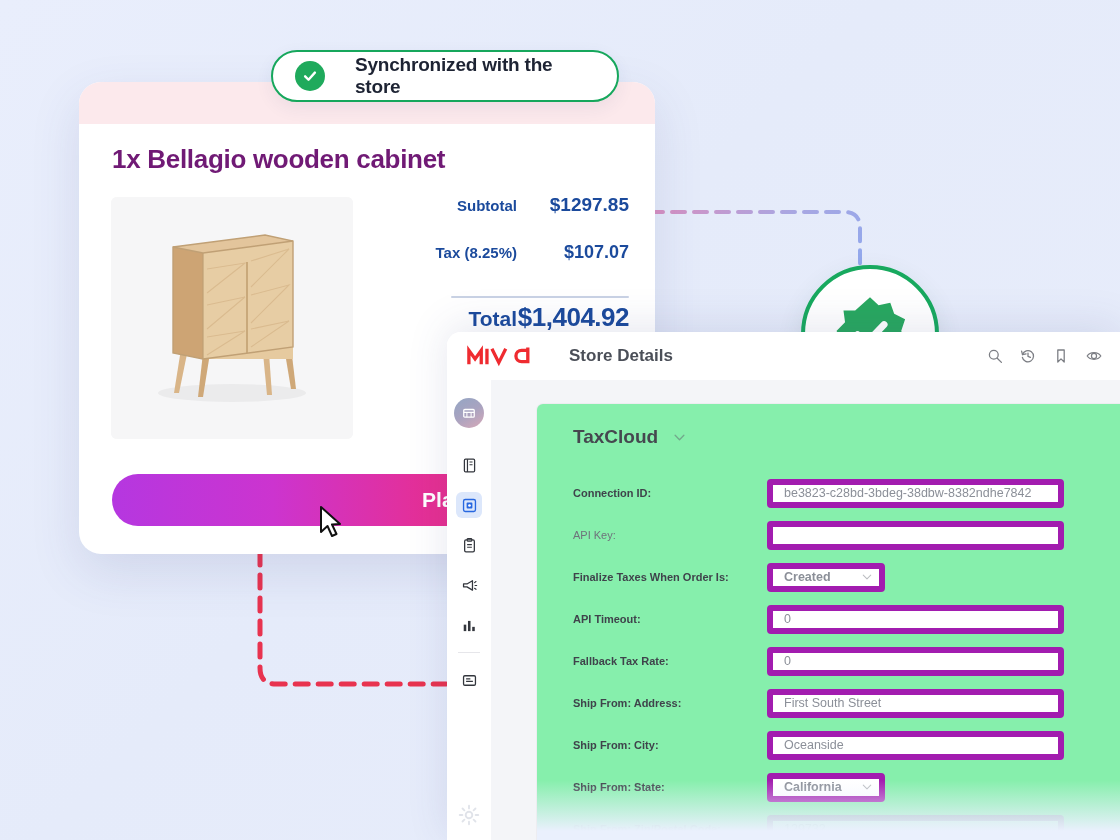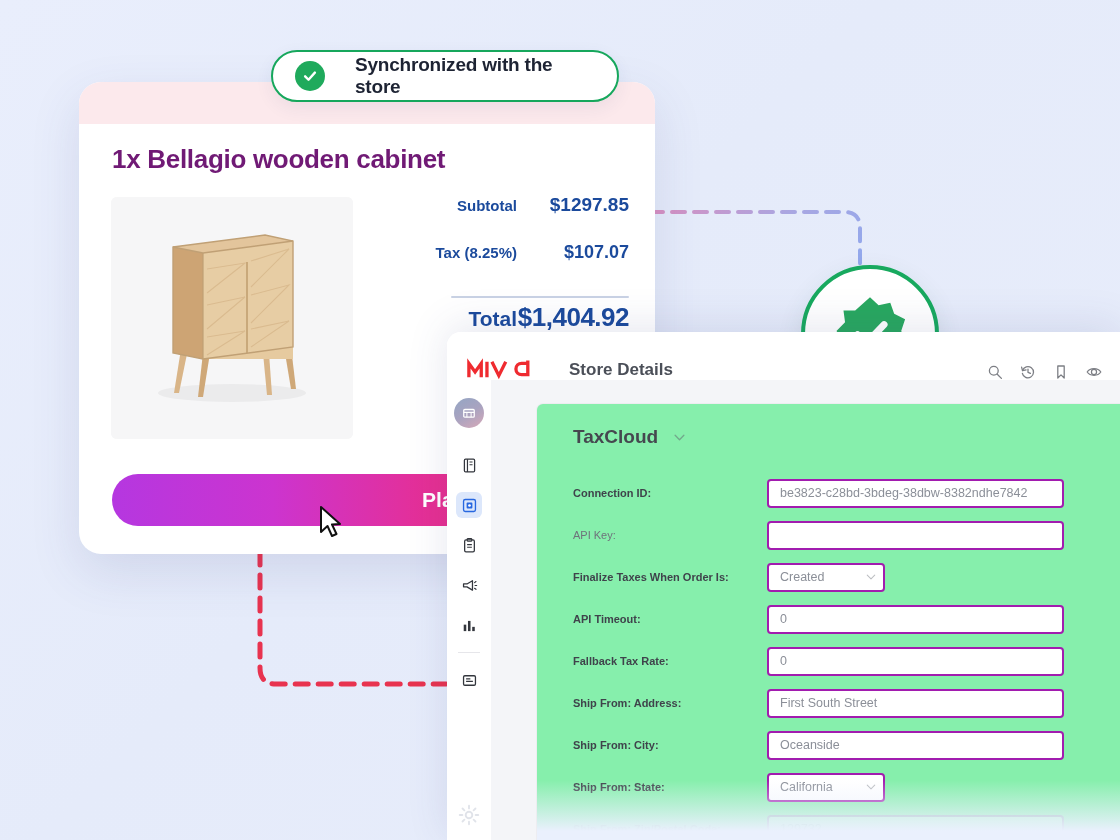--- a/index.html
+++ b/index.html
@@ -81,21 +81,21 @@
   }
 
   
   .miva-panel{
     position:absolute;left:447px;top:332px;width:673px;height:508px;
     background:#fff;border-radius:14px 0 0 0;overflow:hidden;
     box-shadow:0 -6px 40px rgba(60,70,130,.13);
   }
   .miva-topbar{
     position:absolute;left:0;top:0;width:100%;height:48px;background:#fff;
-    display:flex;align-items:flex-end;border-bottom:1px solid #22c55e;
+    display:flex;align-items:center;border-bottom:1px solid #22c55e;
   }
   .miva-logo{margin-left:20px;width:76px;height:22px;}
   .panel-title{margin-left:26px;font-size:17px;font-weight:bold;color:#4b4f58;}
   .topbar-icons{margin-left:auto;margin-right:18px;display:flex;gap:17px;align-items:center;}
   .ticon{width:16px;height:16px;opacity:.72;}
 
   .miva-rail{
     position:absolute;left:0;top:48px;width:44px;bottom:0;background:#fff;
     display:flex;flex-direction:column;align-items:center;
   }
@@ -128,25 +128,25 @@
   .sheet-title{font-size:19px;font-weight:bold;color:#45484f;}
   .sheet-caret{width:11px;height:7px;opacity:.5;}
 
   .form{position:absolute;left:36px;top:68px;right:36px;}
   .frow{display:flex;align-items:center;height:42px;}
   .flabel{
     width:194px;flex:0 0 194px;font-size:11px;font-weight:bold;color:#3f434b;
   }
   .flabel.light{font-weight:normal;color:#6e727b;}
   .finput{
-    height:29px;box-sizing:border-box;border:2px solid #a21caf;border-radius:4px;
+    height:29px;box-sizing:border-box;border:6px solid #a21caf;border-radius:4px;
     background:#fff;display:flex;align-items:center;padding:0 11px;
     font-size:12.5px;color:#8b8f98;width:297px;
   }
-  .finput.sel{width:118px;justify-content:space-between;padding-right:7px;}
+  .finput.sel{width:118px;justify-content:space-between;padding-right:7px;font-weight:bold;}
   .sel-caret{width:10px;height:6px;opacity:.45;}
   .frow.faded{opacity:.32;}
   .sheet-fade{
     position:absolute;left:0;right:0;bottom:0;height:60px;
     background:linear-gradient(180deg,rgba(255,255,255,0) 0%,#eaf0fd 85%);
     pointer-events:none;
   }
 </style>
 </head>
 <body>

